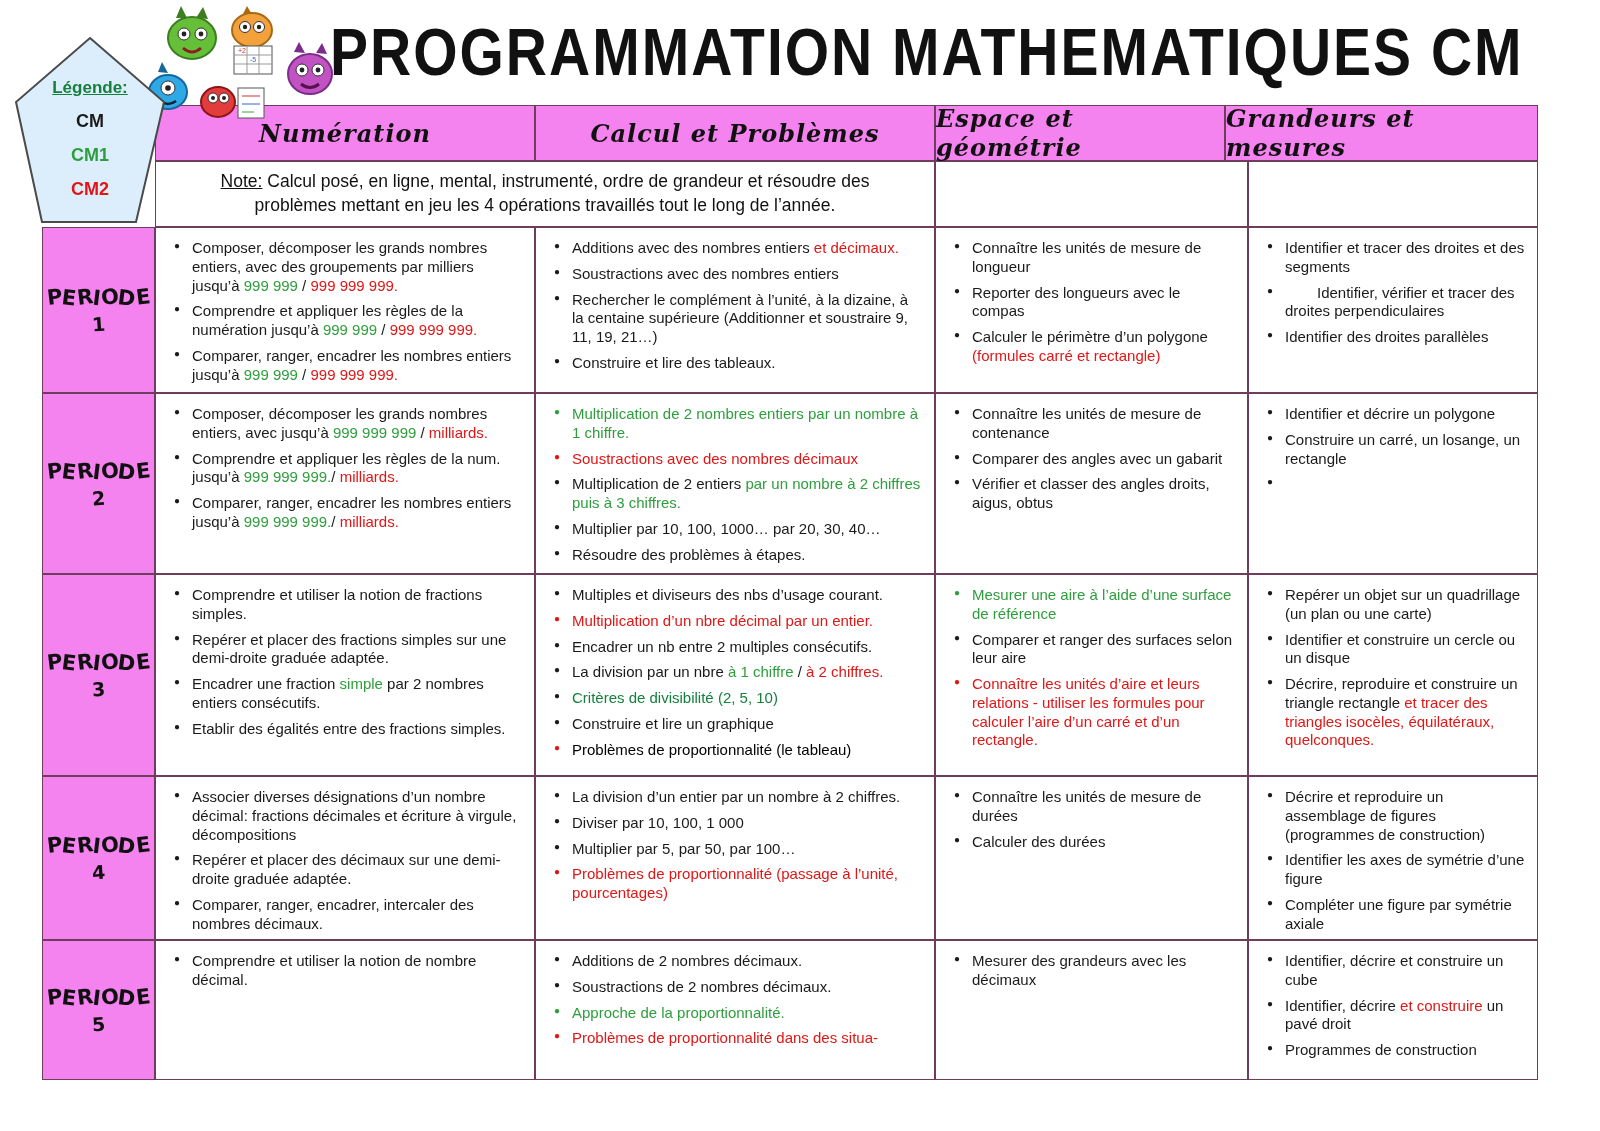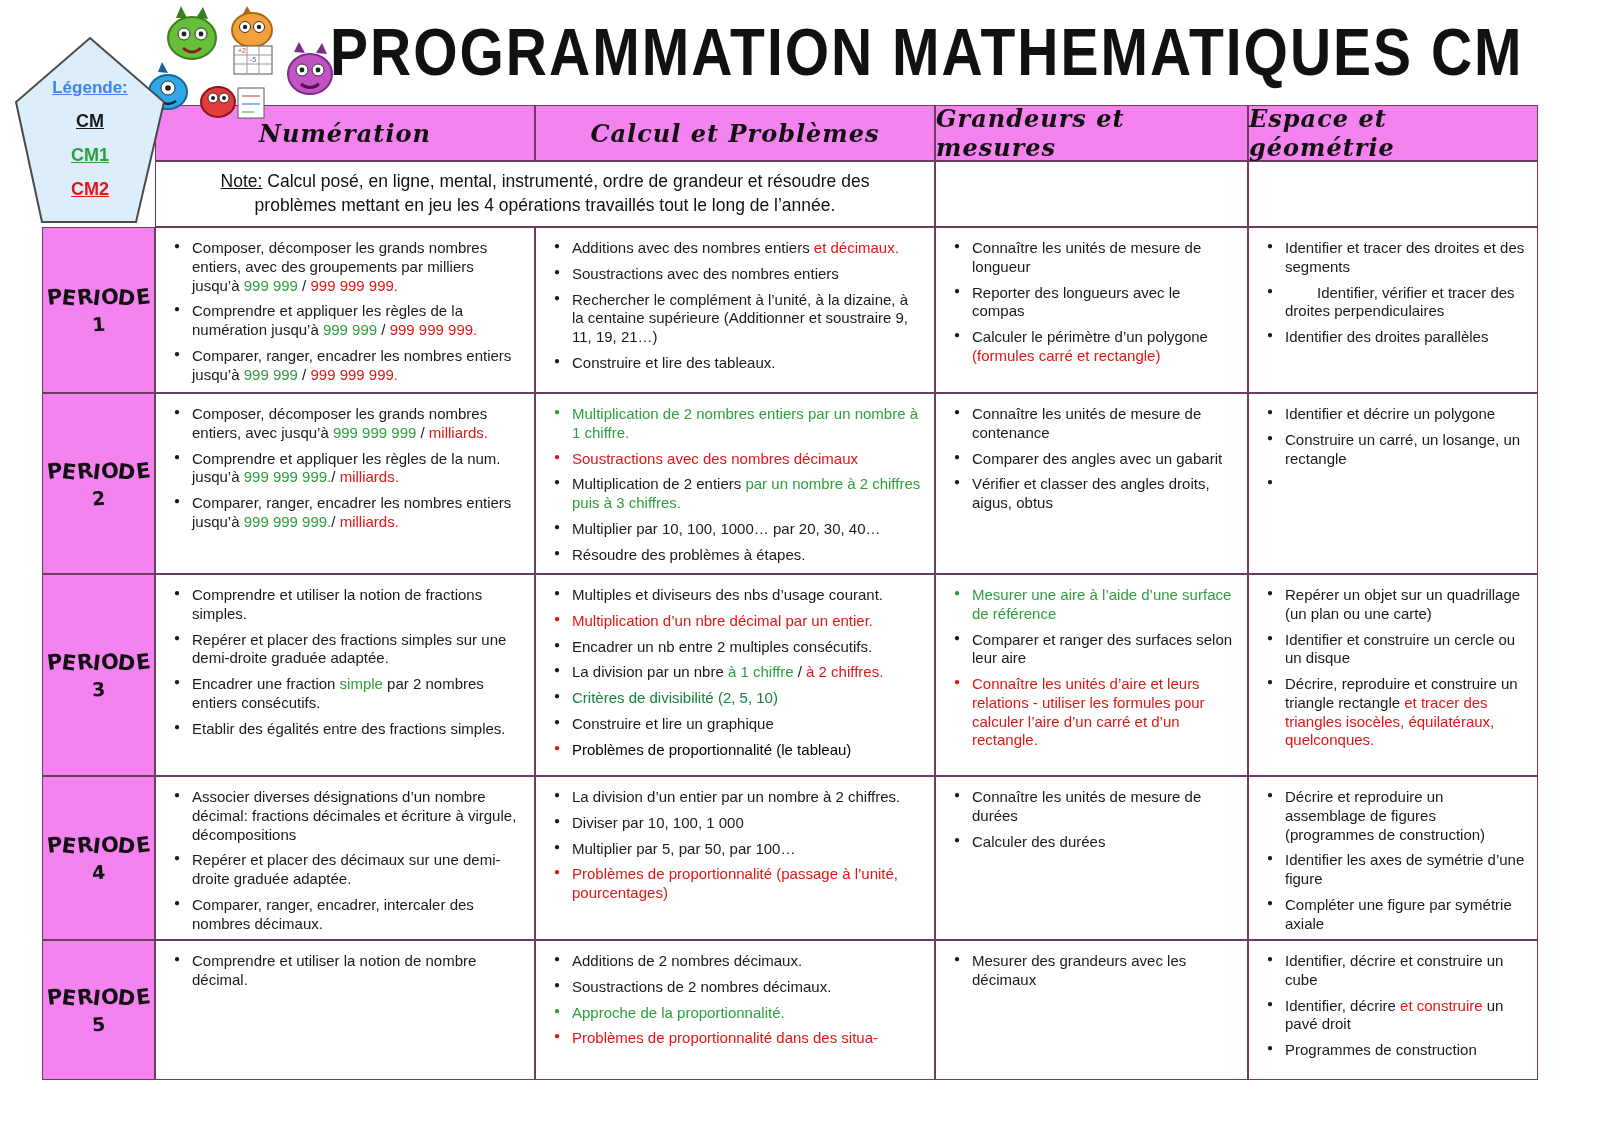--- a/index.html
+++ b/index.html
@@ -14,22 +14,22 @@
   
   .page-title{
     position:absolute;left:330px;top:12px;width:1180px;
     text-align:center;font-size:57px;font-weight:900;letter-spacing:2px;
     color:#111;transform:scaleY(1.18);transform-origin:top center;
     font-family:"Liberation Sans",sans-serif;white-space:nowrap;
   }
   .legend{position:absolute;left:14px;top:36px;width:152px;height:188px;z-index:6;}
   .legend svg{position:absolute;inset:0;}
   .legend-content{position:relative;z-index:2;text-align:center;padding-top:42px;}
-  .legend-heading{font-size:17px;font-weight:700;text-decoration:underline;color:#3b82f6;}
-  .legend-item{font-size:18px;font-weight:700;margin-top:13px;text-decoration:underline;}
+  .legend-heading{font-size:17px;font-weight:700;text-decoration:underline;color:#15803d;}
+  .legend-item{font-size:18px;font-weight:700;margin-top:13px;}
   .monsters{position:absolute;left:146px;top:4px;z-index:5;}
 
   
   .table{position:absolute;left:42px;top:105px;width:1498px;}
   .row{display:flex;}
   .cell{box-sizing:border-box;border:1px solid var(--line);background:#fff;}
   .corner{border:none;background:transparent;}
   .col-period{width:113px;flex:0 0 113px;}
   .col-a{width:380px;flex:0 0 380px;}
   .col-b{width:400px;flex:0 0 400px;}
@@ -148,22 +148,22 @@
     </g>
   </svg>
 
   <div class="table">
 
     <div class="row row-header" id="header-row">
       <div class="cell corner col-period"></div>
 
     <div class="cell head col-a">Numération</div>
         <div class="cell head col-b">Calcul et Problèmes</div>
+        <div class="cell head col-d">Espace et géométrie</div>
         <div class="cell head col-c">Grandeurs et mesures</div>
-        <div class="cell head col-d">Espace et géométrie</div>
       </div>
 
     <div class="row row-note">
       <div class="cell corner col-period"></div>
       <div class="cell note-cell col-note">
         <p><span class="u">Note:</span> <span>Calcul posé, en ligne, mental, instrumenté, ordre de grandeur et résoudre des problèmes mettant en jeu les 4 opérations travaillés tout le long de l’année.</span></p>
       </div>
       <div class="cell col-c"></div>
       <div class="cell col-d"></div>
     </div>

